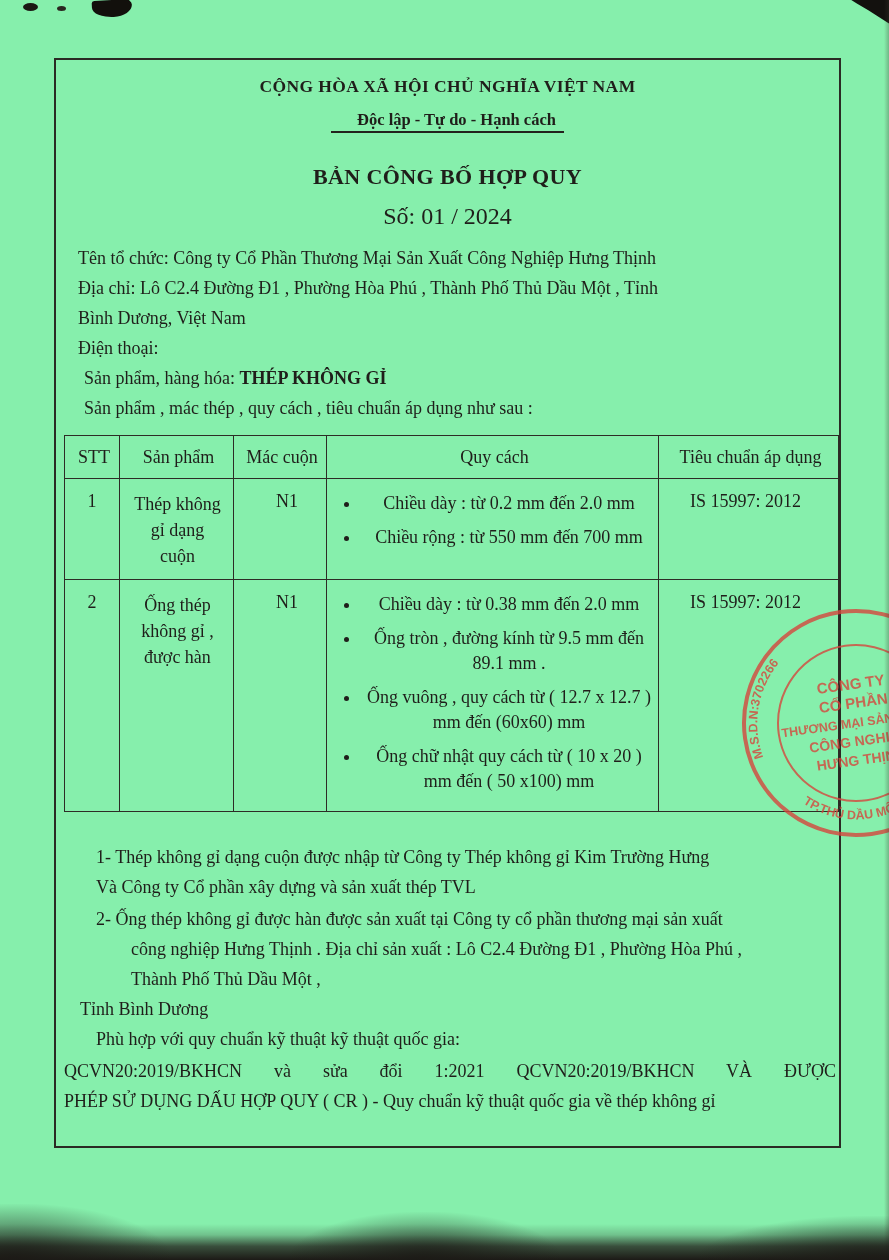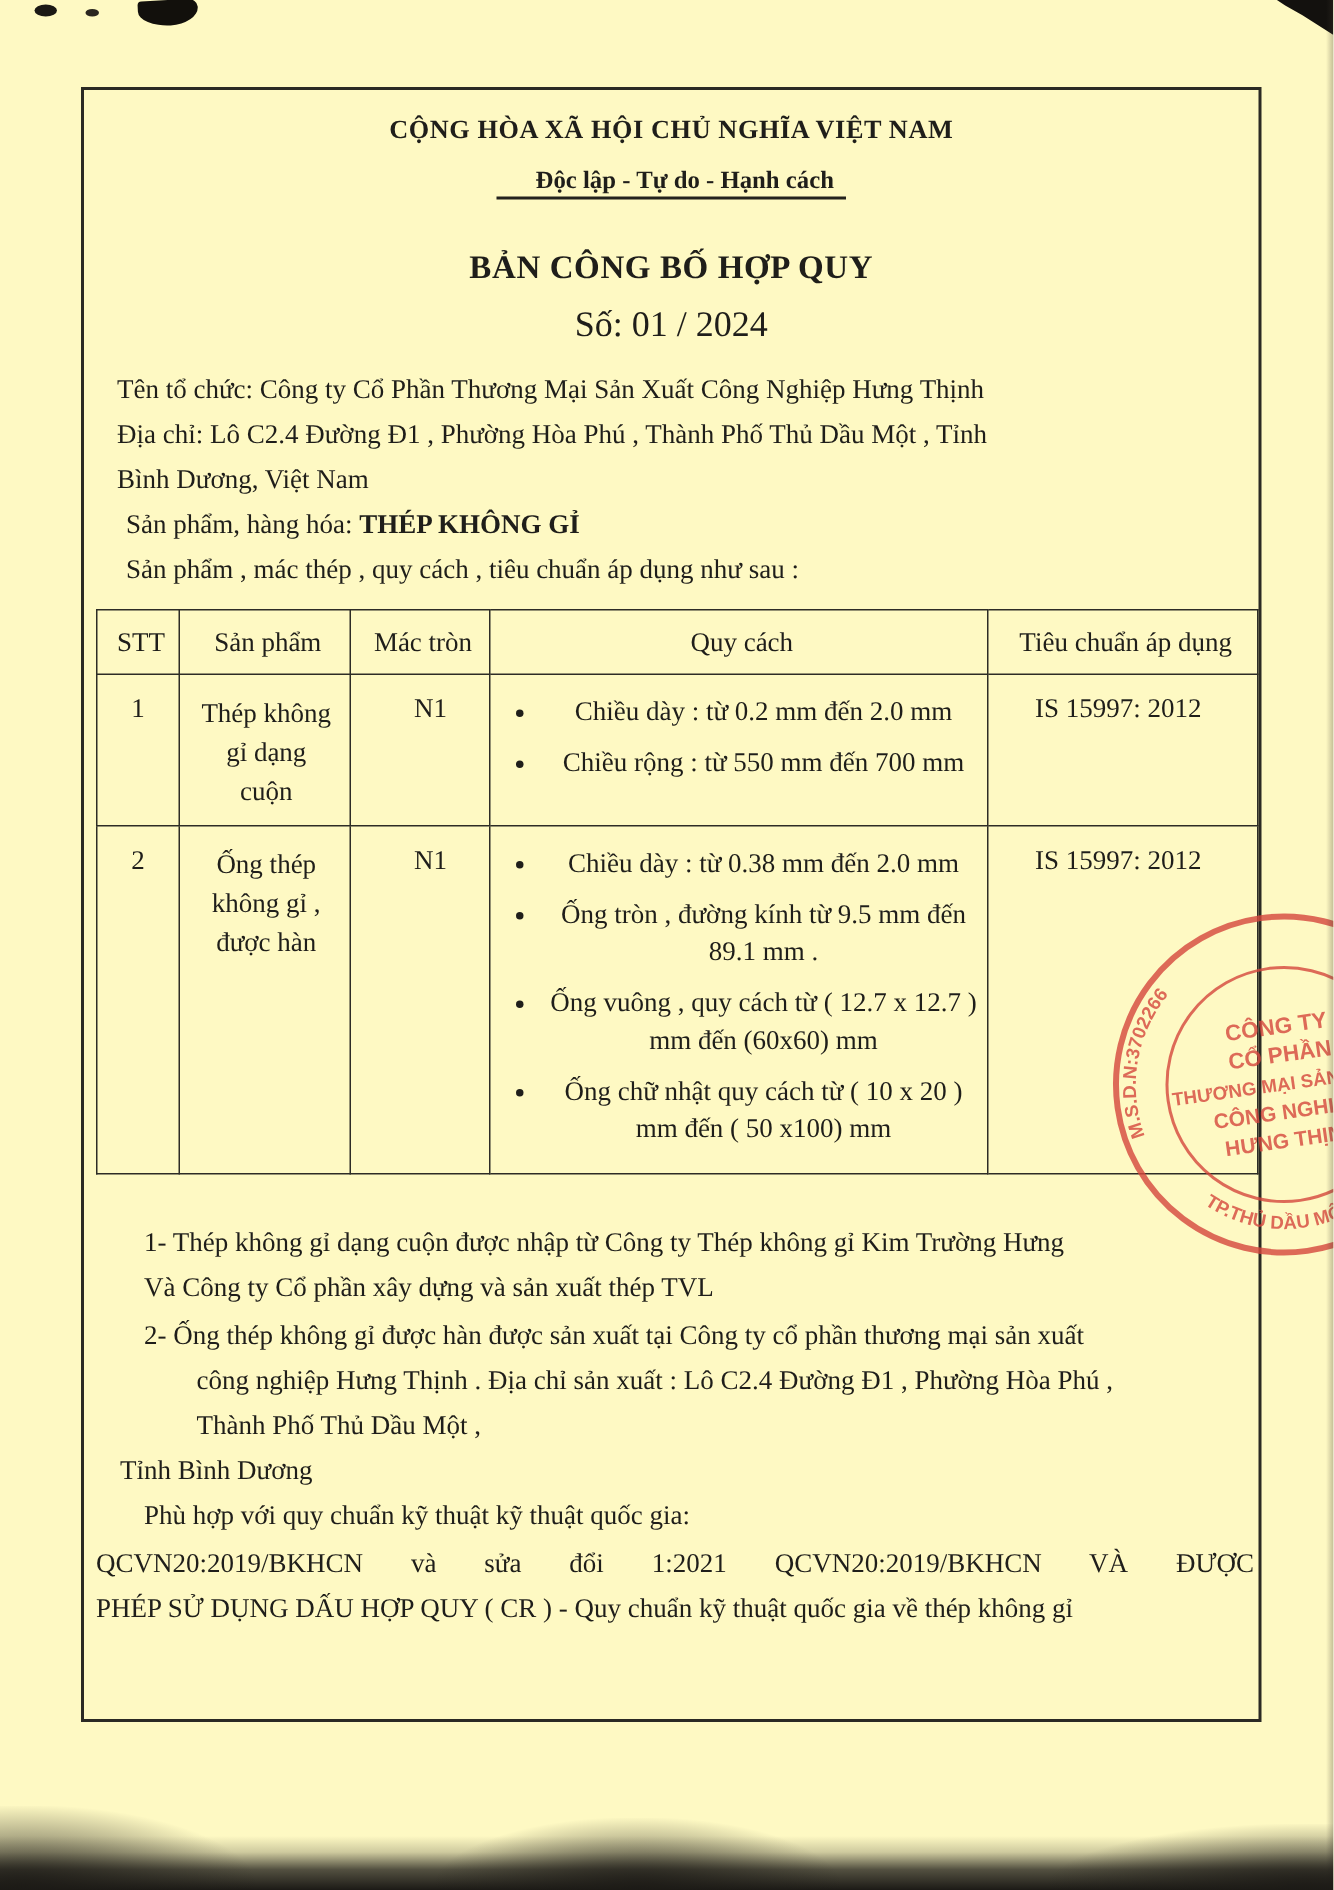--- a/index.html
+++ b/index.html
@@ -1,19 +1,19 @@
 <!DOCTYPE html>
 <html><head>
 <meta charset="utf-8">
 <style>
   html,body{margin:0;padding:0;background:#e8e6e0;}
   .page{
     position:relative;
     width:889px;height:1260px;
-    background:#fef9c3;
+    background:#86efac;
     overflow:hidden;
     font-family:"Liberation Serif","DejaVu Serif",serif;
     color:#1f1e1a;
     margin:0 auto;
   }
   
   .artifact{position:absolute;z-index:20;pointer-events:none;}
   .blob1{left:92px;top:0;width:40px;height:17px;background:#12100c;border-radius:4px 10px 70% 80%/4px 8px 100% 90%;transform:rotate(-3deg);}
   .blob2{left:23px;top:3px;width:15px;height:8px;background:#1b1914;border-radius:50%;}
   .blob3{left:57px;top:6px;width:9px;height:5px;background:#2a261f;border-radius:50%;}
@@ -101,36 +101,37 @@
     <div class="motto-wrap">
       <span class="motto">Độc lập - Tự do - Hạnh cách</span>
     </div>
 
     <div class="title">BẢN CÔNG BỐ HỢP QUY</div>
     <div class="num">Số: 01 / 2024</div>
 
     <p class="b first-b">Tên tổ chức: Công ty Cổ Phần Thương Mại Sản Xuất Công Nghiệp Hưng Thịnh</p>
     <p class="b">Địa chỉ: Lô C2.4 Đường Đ1 , Phường Hòa Phú , Thành Phố Thủ Dầu Một , Tỉnh</p>
     <p class="b">Bình Dương, Việt Nam</p>
+    <p class="b">Điện thoại:</p>
     <p class="b indent-sm"><span>Sản phẩm, hàng hóa:</span> <span class="bold">THÉP KHÔNG GỈ</span></p>
     <p class="b indent-sm">Sản phẩm , mác thép , quy cách , tiêu chuẩn áp dụng như sau :</p>
 
     <table class="products">
       <colgroup>
         <col style="width:55px">
           <col style="width:114px">
           <col style="width:93px">
           <col style="width:332px">
           <col style="width:180px">
       </colgroup>
       <thead>
         <tr>
           <th class="c-stt">STT</th>
           <th>Sản phẩm</th>
-          <th>Mác tròn</th>
+          <th>Mác cuộn</th>
           <th>Quy cách</th>
           <th>Tiêu chuẩn áp dụng</th>
         </tr>
       </thead>
       <tbody>
         <tr>
           <td class="c-stt">1</td>
           <td class="c-prod">Thép không gỉ dạng cuộn</td>
           <td class="c-grade">N1</td>
           <td class="c-spec">

